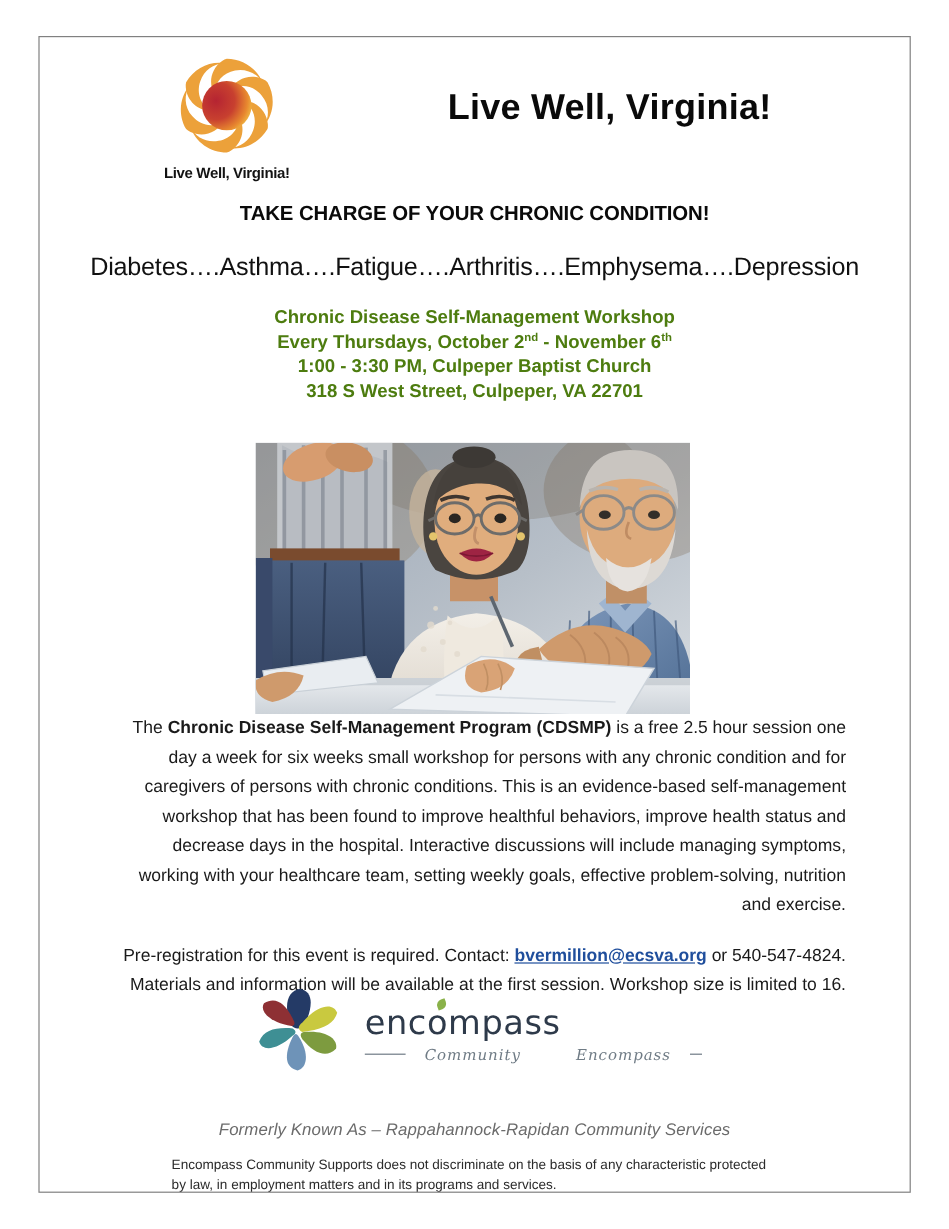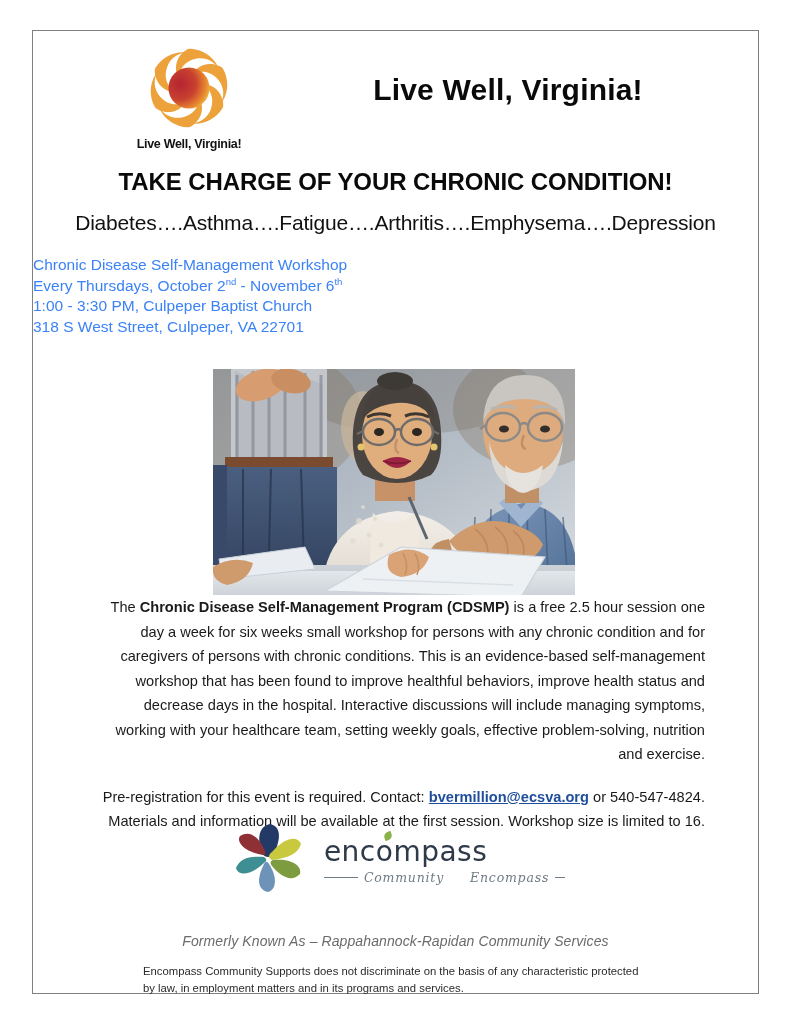--- a/index.html
+++ b/index.html
@@ -68,44 +68,45 @@
     color: #0a0a0a;
   }
 
   
   .headline {
     position: absolute;
     left: 0; right: 0;
     top: 137px;
     text-align: center;
     font-weight: bold;
-    font-size: 24px;
+    font-size: 17px;
     letter-spacing: -0.1px;
     color: #0a0a0a;
   }
   .condition-list {
     position: absolute;
     left: 0; right: 0;
     top: 180px;
     text-align: center;
     font-size: 21px;
     font-weight: normal;
     letter-spacing: -0.2px;
     color: #111111;
   }
 
   
   .details {
     position: absolute;
     left: 0; right: 0;
     top: 224px;
-    font-weight: normal;
+    text-align: center;
+    font-weight: bold;
     font-size: 15.5px;
     line-height: 20.5px;
-    color: #3b82f6;
+    color: #4d7c0f;
   }
   .details sup {
     font-size: 9.5px;
     vertical-align: super;
     line-height: 0;
   }
 
   
   .photo {
     position: absolute;
@@ -171,21 +172,21 @@
     right: 1px;
     width: 8px;
     height: 8px;
     background: #8ab24a;
     border-radius: 60% 0 60% 0;
     transform: rotate(-20deg);
   }
   .enc-tag {
     display: flex;
     align-items: center;
-    gap: 6px;
+    gap: 16px;
     margin-top: 1px;
     color: #6f7b85;
     font-family: "DejaVu Serif", serif;
     font-style: italic;
     font-size: 12.5px;
     letter-spacing: 0.8px;
   }
   .enc-tag .rule {
     display: inline-block;
     height: 1px;

